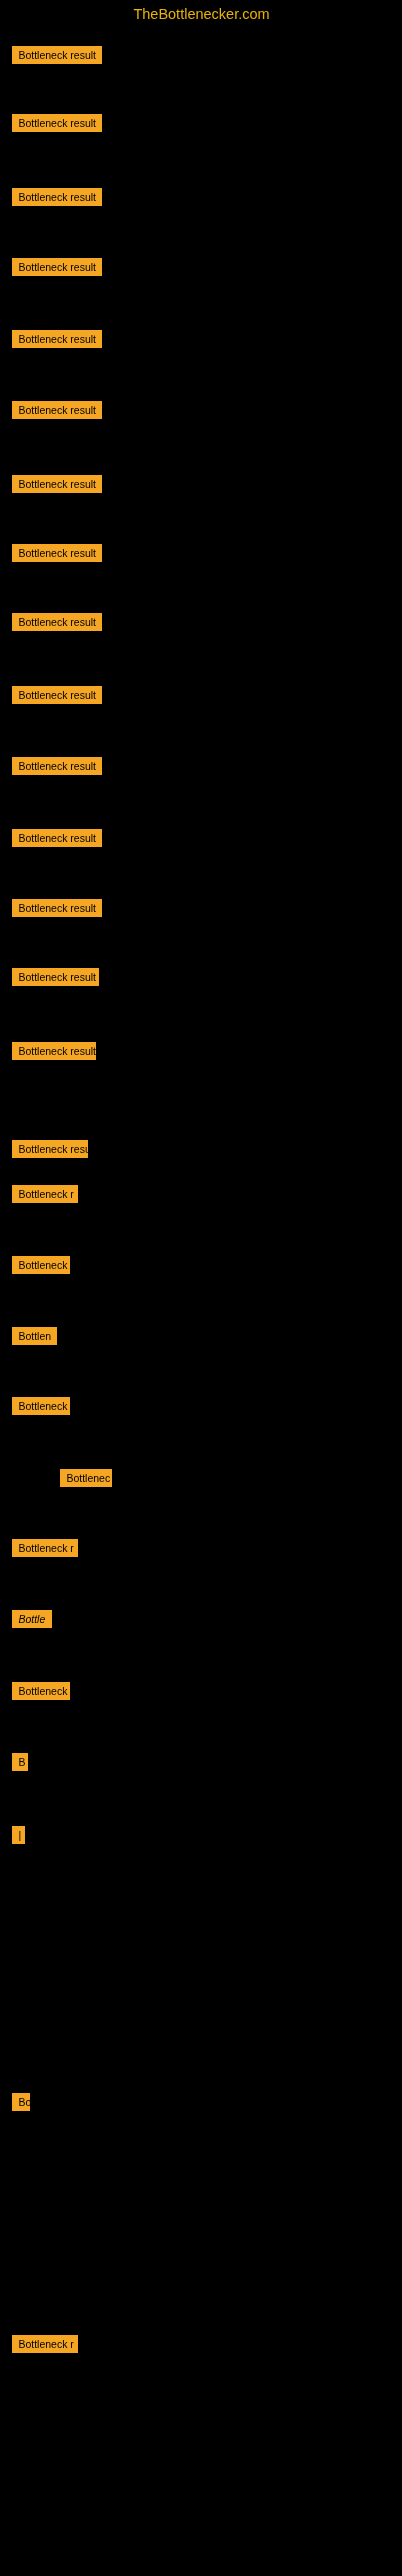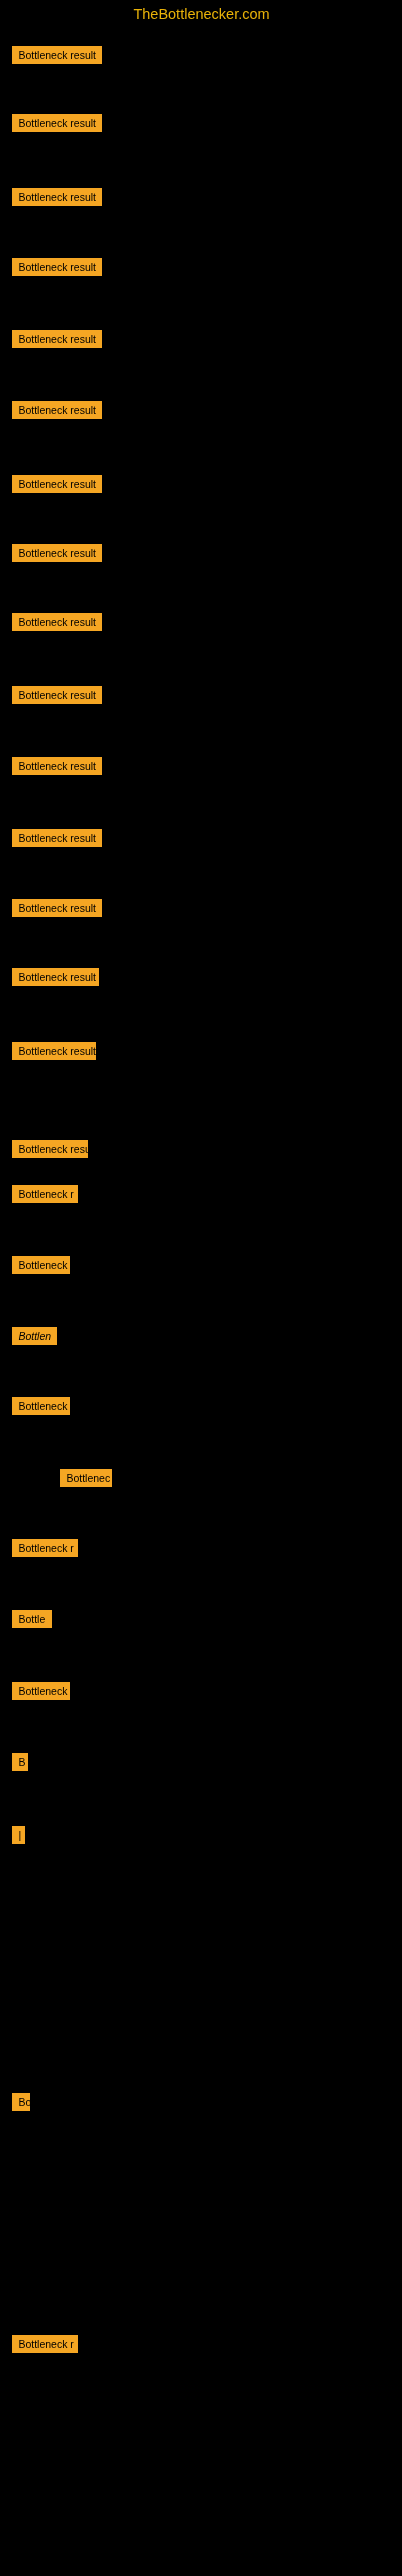--- a/index.html
+++ b/index.html
@@ -59,24 +59,24 @@
     <div class="bottleneck-item" style="top: 613px;"><span class="bottleneck-label" style="max-width: 98px;">Bottleneck result</span></div>
     <div class="bottleneck-item" style="top: 686px;"><span class="bottleneck-label" style="max-width: 97px;">Bottleneck result</span></div>
     <div class="bottleneck-item" style="top: 757px;"><span class="bottleneck-label" style="max-width: 95px;">Bottleneck result</span></div>
     <div class="bottleneck-item" style="top: 829px;"><span class="bottleneck-label" style="max-width: 93px;">Bottleneck result</span></div>
     <div class="bottleneck-item" style="top: 899px;"><span class="bottleneck-label" style="max-width: 90px;">Bottleneck result</span></div>
     <div class="bottleneck-item" style="top: 968px;"><span class="bottleneck-label" style="max-width: 87px;">Bottleneck result</span></div>
     <div class="bottleneck-item" style="top: 1042px;"><span class="bottleneck-label" style="max-width: 84px;">Bottleneck result</span></div>
     <div class="bottleneck-item" style="top: 1115px; margin-top: 25px;"><span class="bottleneck-label" style="max-width: 76px;">Bottleneck resu</span></div>
     <div class="bottleneck-item" style="top: 1185px;"><span class="bottleneck-label" style="max-width: 66px;">Bottleneck r</span></div>
     <div class="bottleneck-item" style="top: 1256px;"><span class="bottleneck-label" style="max-width: 58px;">Bottleneck</span></div>
-    <div class="bottleneck-item" style="top: 1327px;"><span class="bottleneck-label" style="max-width: 48px; font-style: italic;">Bottlen</span></div>
+    <div class="bottleneck-item" style="top: 1327px;"><span class="bottleneck-label" style="max-width: 48px;">Bottlen</span></div>
     <div class="bottleneck-item" style="top: 1397px;"><span class="bottleneck-label" style="max-width: 58px;">Bottleneck</span></div>
     <div class="bottleneck-item" style="top: 1469px;"><span class="bottleneck-label" style="max-width: 52px; margin-left: 48px;">Bottlenec</span></div>
     <div class="bottleneck-item" style="top: 1539px;"><span class="bottleneck-label" style="max-width: 66px;">Bottleneck r</span></div>
-    <div class="bottleneck-item" style="top: 1610px;"><span class="bottleneck-label" style="max-width: 42px;">Bottle</span></div>
+    <div class="bottleneck-item" style="top: 1610px;"><span class="bottleneck-label" style="max-width: 42px; font-style: italic;">Bottle</span></div>
     <div class="bottleneck-item" style="top: 1682px;"><span class="bottleneck-label" style="max-width: 58px;">Bottleneck</span></div>
     <div class="bottleneck-item" style="top: 1753px;"><span class="bottleneck-label" style="max-width: 16px;">B</span></div>
     <div class="bottleneck-item" style="top: 1826px;"><span class="bottleneck-label" style="max-width: 8px;">|</span></div>
     <div class="bottleneck-item" style="top: 2093px; text-align: right;"><span class="bottleneck-label" style="max-width: 17.7px;">Bo</span></div>
     <div class="bottleneck-item" style="top: 2335px;"><span class="bottleneck-label" style="max-width: 66px;">Bottleneck r</span></div>
   </div>
 
 
 </body></html>

